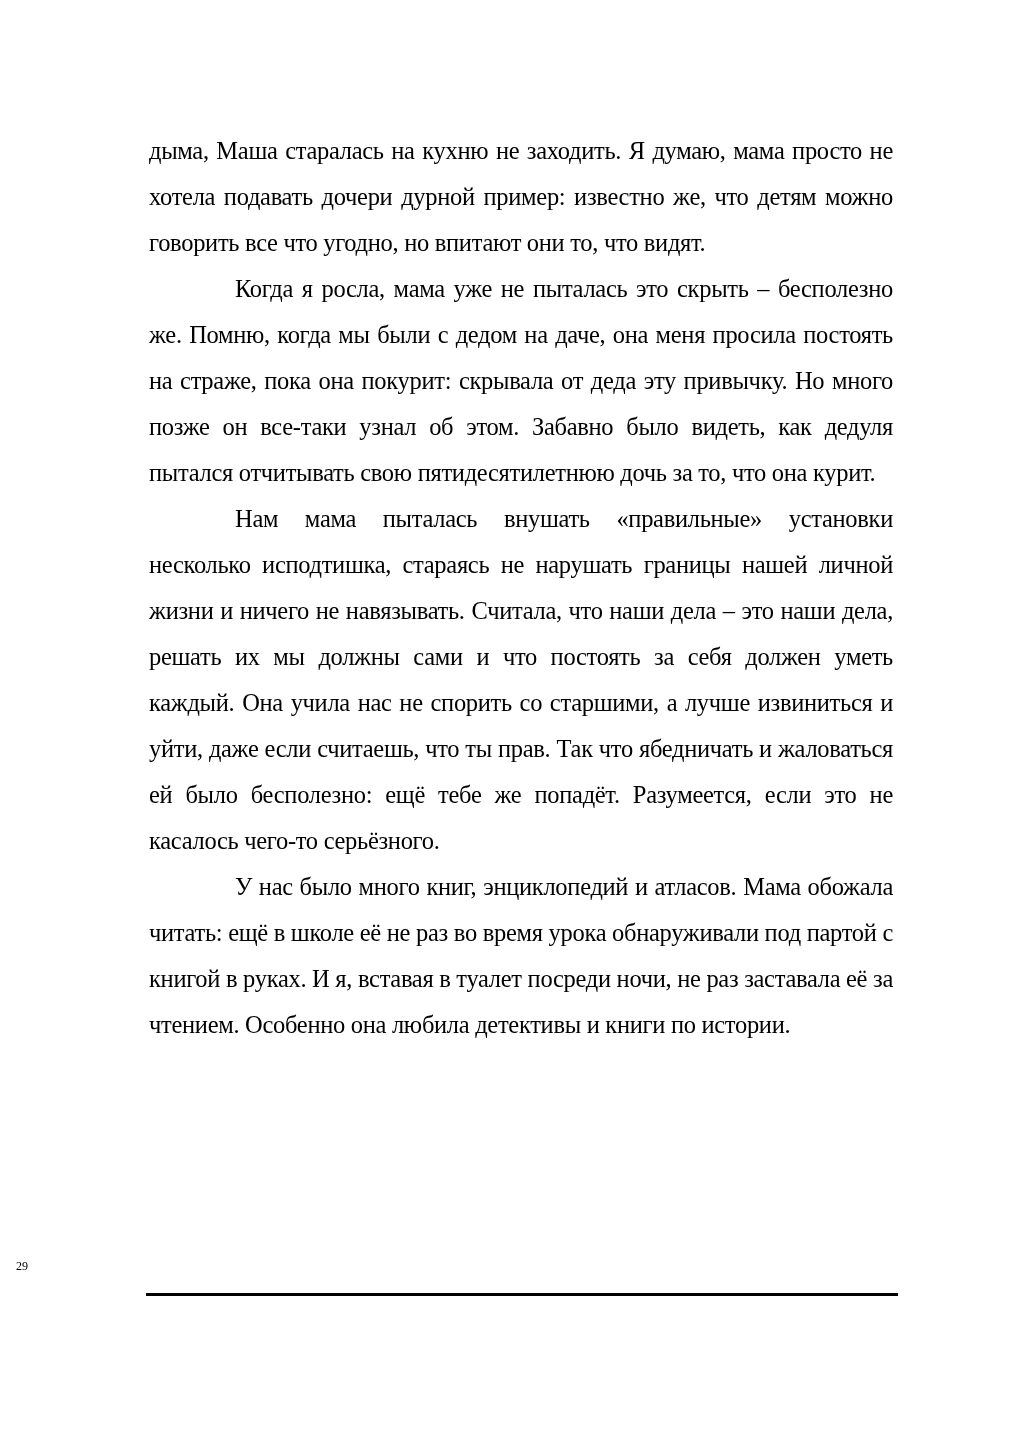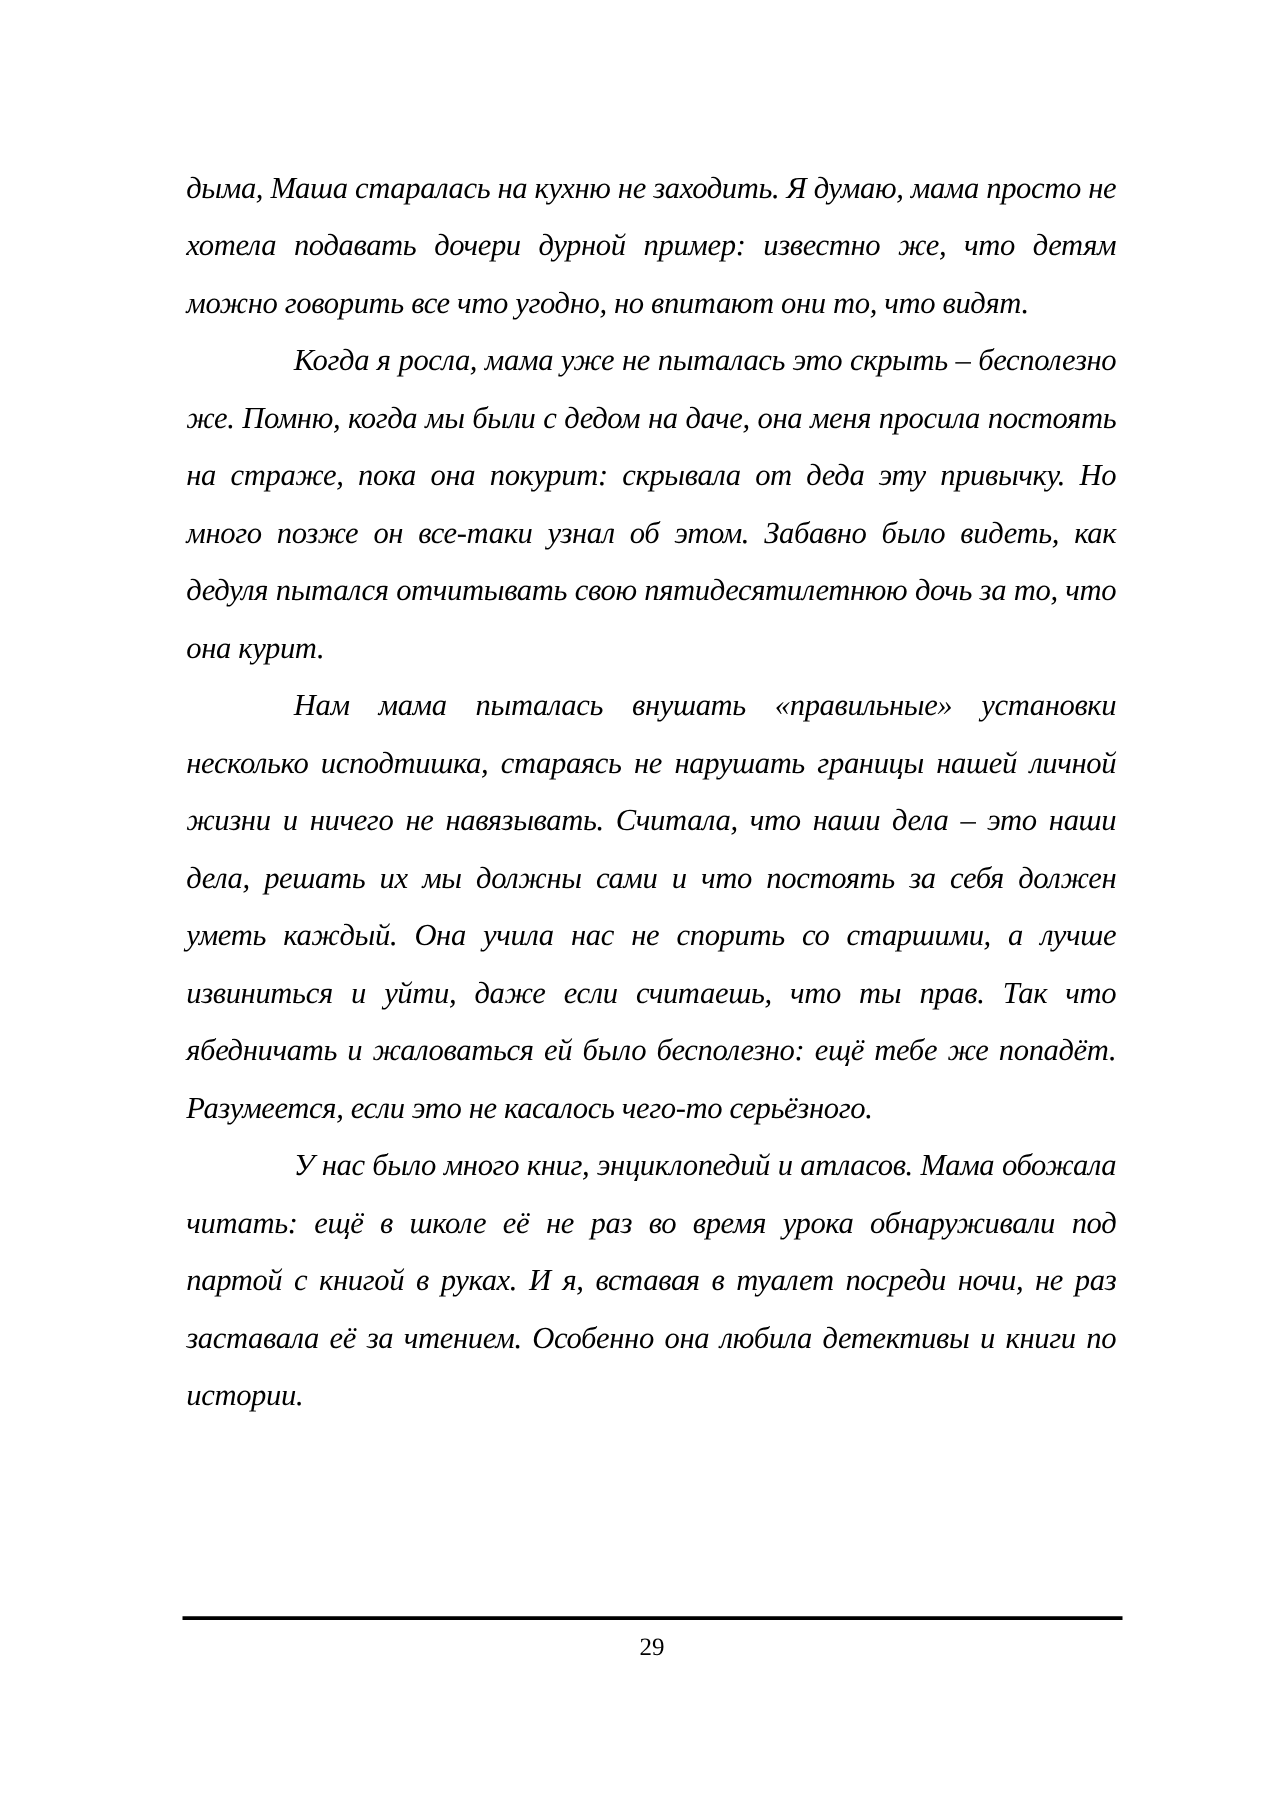--- a/index.html
+++ b/index.html
@@ -29,43 +29,42 @@
       width: 744px;
       font-size: 24.5px;
       line-height: 46px;
       text-align: justify;
       letter-spacing: -0.3px;
     }
     .para {
       margin: 0;
       padding: 0;
       text-indent: 0;
-      font-style: italic;
     }
     .para.indent {
       text-indent: 86px;
     }
     .para:not(:first-child) {
       margin-top: 0;
     }
     .footer-rule {
       position: absolute;
       left: 146px;
       top: 1293px;
       width: 752px;
       height: 3px;
       background: #000000;
     }
     .page-number {
       position: absolute;
       left: 0;
       width: 1027px;
-      top: 1308px;
-      text-align: center;
-      font-size: 20px;
+      top: 1256px;
+      text-align: left;
+      font-size: 12px;
       line-height: 20px;
       padding-left: 16px;
       box-sizing: border-box;
     }
   </style>
 </head>
 <body>
 
 <div class="page">
   <div class="text-block">

